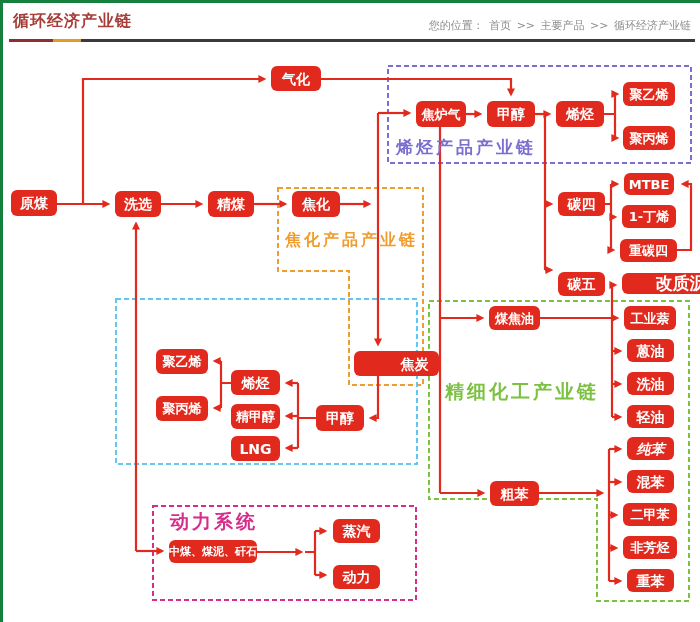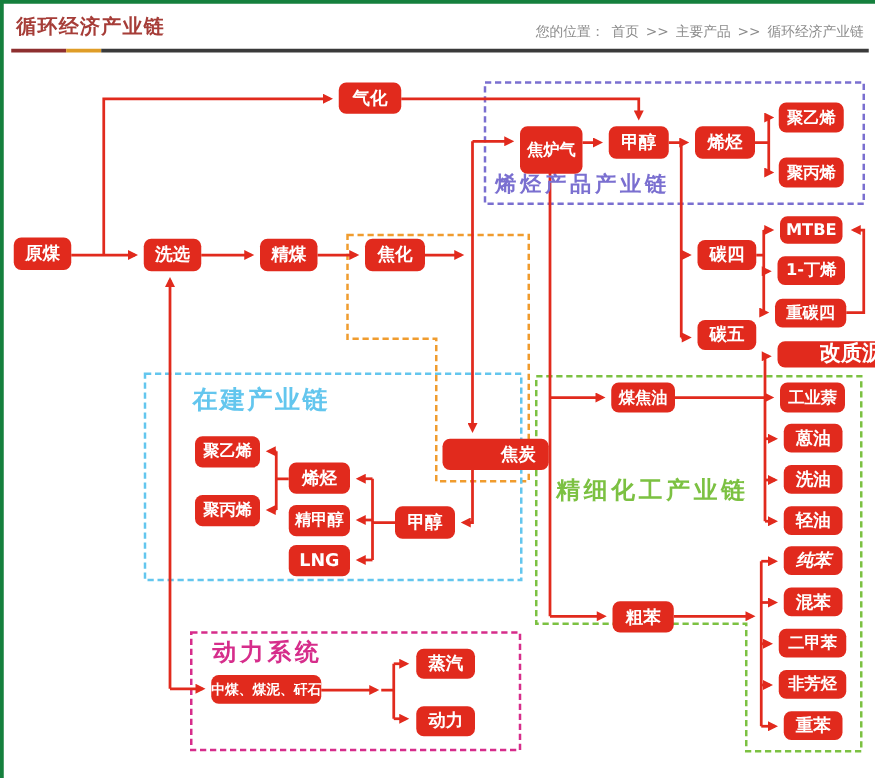--- a/index.html
+++ b/index.html
@@ -22,30 +22,30 @@
   .node{position:absolute;background:#e12a1d;color:#fff;font-weight:bold;
         border-radius:6px;display:flex;align-items:center;justify-content:center;
         font-size:14px;line-height:1;text-align:center;white-space:nowrap;}
   .glabel{position:absolute;font-weight:bold;white-space:nowrap;}
   
   #n-raw-coal{left:8px;top:187px;width:46px;height:26px;}
   #n-washing{left:112px;top:188px;width:46px;height:26px;}
   #n-clean-coal{left:205px;top:188px;width:46px;height:26px;}
   #n-coking{left:289px;top:188px;width:48px;height:26px;}
   #n-gasification{left:268px;top:63px;width:50px;height:25px;}
-  #n-coke-oven-gas{left:413px;top:98px;width:50px;height:38px;font-size:13px;}
+  #n-coke-oven-gas{left:413px;top:98px;width:50px;height:26px;font-size:13px;}
   #n-methanol-top{left:484px;top:98px;width:48px;height:26px;}
   #n-olefin-top{left:553px;top:98px;width:48px;height:26px;}
   #n-pe-top{left:620px;top:79px;width:52px;height:24px;font-size:13px;}
   #n-pp-top{left:620px;top:123px;width:52px;height:24px;font-size:13px;}
   #n-c4{left:555px;top:189px;width:47px;height:24px;}
   #n-mtbe{left:621px;top:170px;width:50px;height:22px;font-size:13px;}
   #n-butene1{left:619px;top:202px;width:54px;height:23px;font-size:13px;}
   #n-heavy-c4{left:617px;top:236px;width:57px;height:23px;font-size:13px;}
-  #n-c5{left:555px;top:253px;width:47px;height:24px;}
+  #n-c5{left:555px;top:269px;width:47px;height:24px;}
   #n-mod-asphalt{left:619px;top:270px;width:55px;height:21px;font-size:17px;padding-left:40px;}
   #n-coal-tar{left:486px;top:303px;width:51px;height:24px;font-size:13px;}
   #n-ind-naphthalene{left:621px;top:303px;width:52px;height:24px;font-size:13px;}
   #n-anthracene-oil{left:624px;top:336px;width:47px;height:23px;}
   #n-wash-oil{left:624px;top:369px;width:47px;height:23px;}
   #n-light-oil{left:624px;top:402px;width:47px;height:23px;}
   #n-crude-benzene{left:487px;top:478px;width:49px;height:25px;}
   #n-pure-benzene{left:624px;top:434px;width:47px;height:23px;font-style:italic;}
   #n-mixed-benzene{left:624px;top:467px;width:47px;height:23px;}
   #n-xylene{left:620px;top:500px;width:54px;height:23px;font-size:13px;}
@@ -169,21 +169,21 @@
       <path d="M295,413 H284" marker-end="url(#arr)"></path>
       <path d="M295,445 H284" marker-end="url(#arr)"></path>
 
       <path d="M228,380 H218 M218,358 V405"></path>
       <path d="M218,358 H212" marker-end="url(#arr)"></path>
       <path d="M218,405 H212" marker-end="url(#arr)"></path>
     </g>
   </svg>
 
   <div class="glabel" id="g-olefin" style="color: rgb(122, 111, 208);">烯烃产品产业链</div>
-  <div class="glabel" id="g-construction" style="color: rgb(99, 198, 238);">在建产业链</div>
+  <div class="glabel" id="g-coking" style="color: rgb(240, 156, 46);">焦化产品产业链</div>
   <div class="glabel" id="g-fine" style="color: rgb(124, 193, 66);">精细化工产业链</div>
   <div class="glabel" id="g-power" style="color: rgb(214, 45, 139);">动力系统</div>
 
   <div class="node" id="n-raw-coal">原煤</div>
   <div class="node" id="n-washing">洗选</div>
   <div class="node" id="n-clean-coal">精煤</div>
   <div class="node" id="n-coking">焦化</div>
   <div class="node" id="n-gasification">气化</div>
   <div class="node" id="n-coke-oven-gas">焦炉气</div>
   <div class="node" id="n-methanol-top">甲醇</div>

